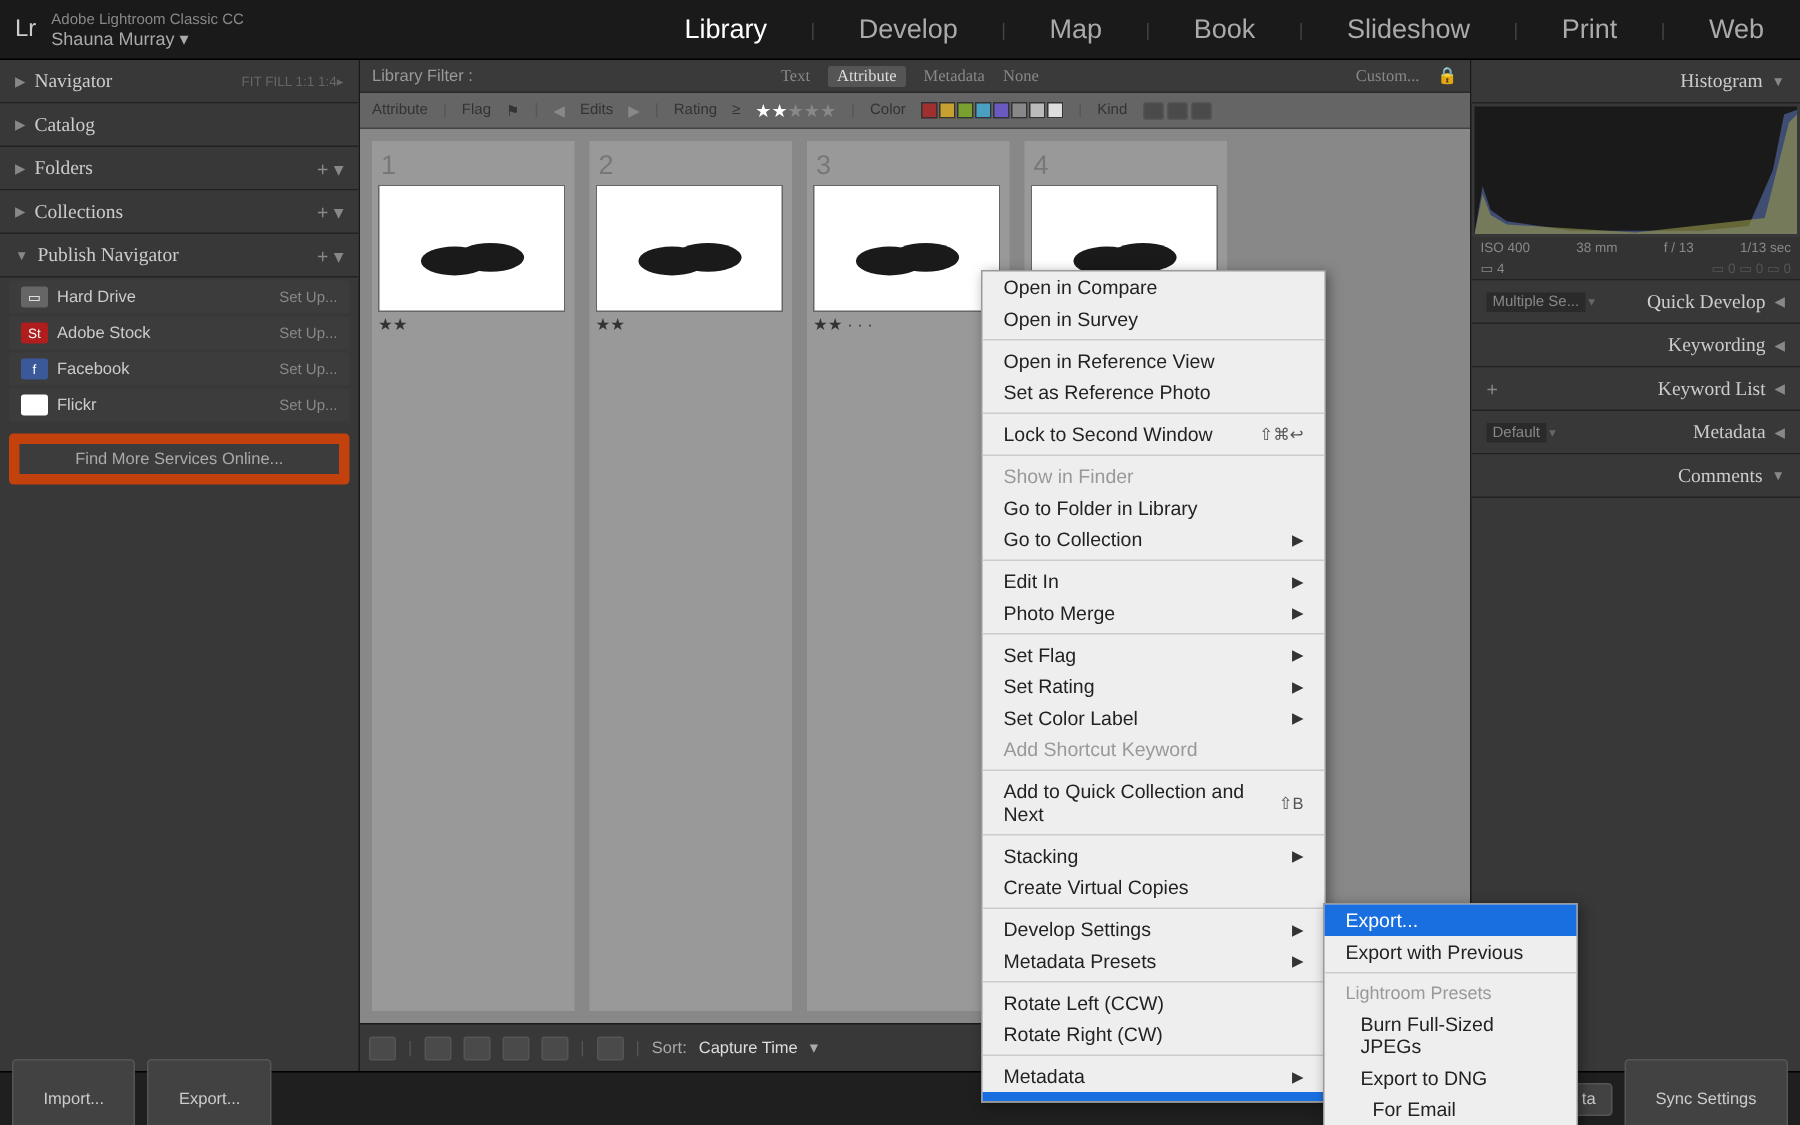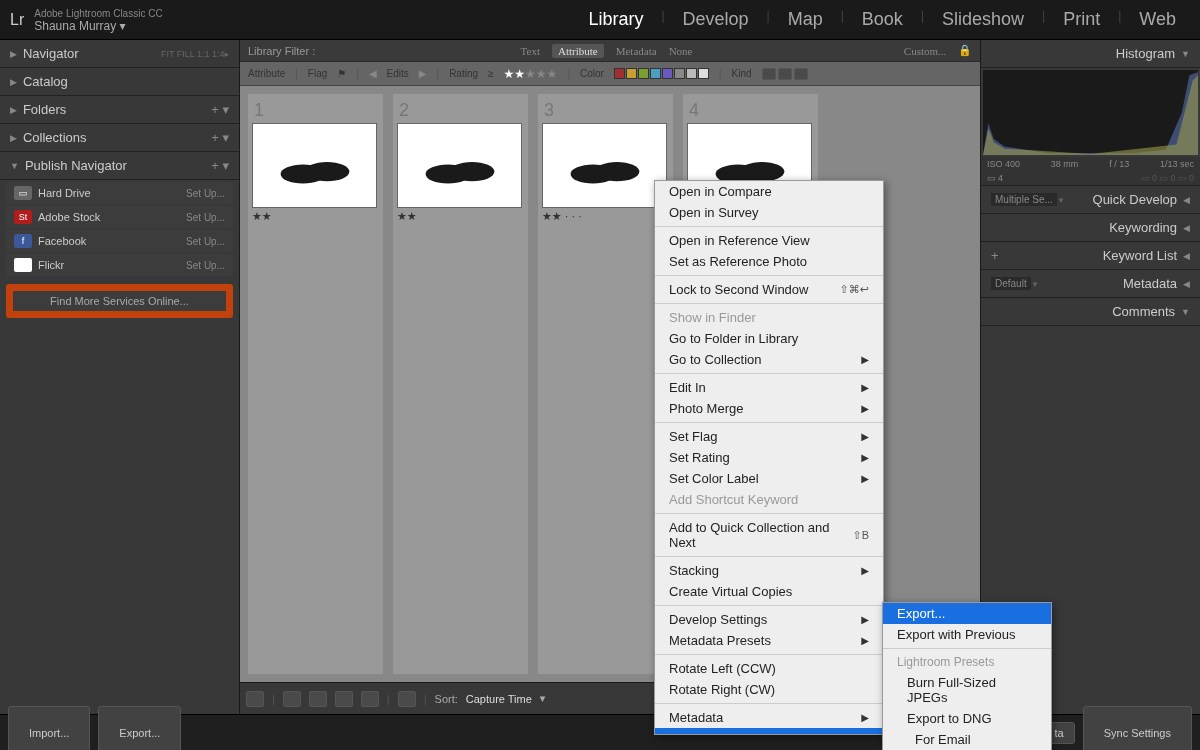--- a/index.html
+++ b/index.html
@@ -2,31 +2,31 @@
 <html><head>
 <meta charset="utf-8">
 <style>
   * { box-sizing: border-box; margin: 0; padding: 0; font-family: -apple-system, "Segoe UI", Helvetica, Arial, sans-serif; }
   body { background:#000; color:#bbb; width:1200px; height:750px; overflow:hidden; position:relative; font-size:12px; }
   .app { width:1200px; height:750px; background:#2a2a2a; display:flex; flex-direction:column; }
   .topbar { height:40px; background:#1a1a1a; display:flex; align-items:center; padding:0 10px; border-bottom:1px solid #000; }
   .logo { font-size:16px; font-weight:300; color:#ccc; margin-right:10px; }
   .appname { display:flex; flex-direction:column; font-size:10px; color:#888; line-height:12px; }
   .appname .user { color:#aaa; font-size:12px; }
-  .modules { margin-left:auto; display:flex; gap:4px; }
+  .modules { margin-left:auto; display:flex; gap:15px; align-items:center; }
   .modules span.mod { font-size:18px; color:#aaa; padding:0 14px; cursor:pointer; }
   .modules span.active { color:#fff; font-weight:500; }
   .modules span.sep { color:#444; }
   .main { flex:1; display:flex; min-height:0;}
   .panel { width:240px; background:#383838; display:flex; flex-direction:column; }
   .panel.right { width:220px; border-left:1px solid #1a1a1a;}
   .panel.left { border-right:1px solid #1a1a1a;}
   .panel-section { border-bottom:1px solid #222; padding:6px 10px; display:flex; align-items:center; background:#383838; color:#ccc; font-size:13px; }
   .panel-section .tri { margin-right:6px; font-size:9px; color:#888;}
-  .panel-section .title { flex:1; }
+  .panel-section .title { flex:1;font-family:Liberation Serif, serif; }
   .panel-section .meta { font-size:9px; color:#666; letter-spacing:0; }
   .panel-section .plus { color:#888; font-size:13px; }
   .panel-section.right { justify-content:flex-end; }
   .panel-section.right .title { text-align:right; flex:1; }
   .panel-section .tri-left { margin-left:6px; font-size:9px; color:#888;}
   .pubrow { display:flex; align-items:center; padding:4px 8px; margin:2px 6px; background:#3c3c3c; border-radius:2px; font-size:11px; color:#ccc; }
   .pubrow .ico { width:18px; height:14px; margin-right:6px; display:flex; align-items:center; justify-content:center; font-size:9px; border-radius:2px;}
   .pubrow .name { flex:1; }
   .pubrow .setup { font-size:10px; color:#888; }
   .findmore { margin:6px; padding:4px; text-align:center; background:#3c3c3c; color:#aaa; font-size:11px; border:7px solid #c2410c; border-radius:3px; }

